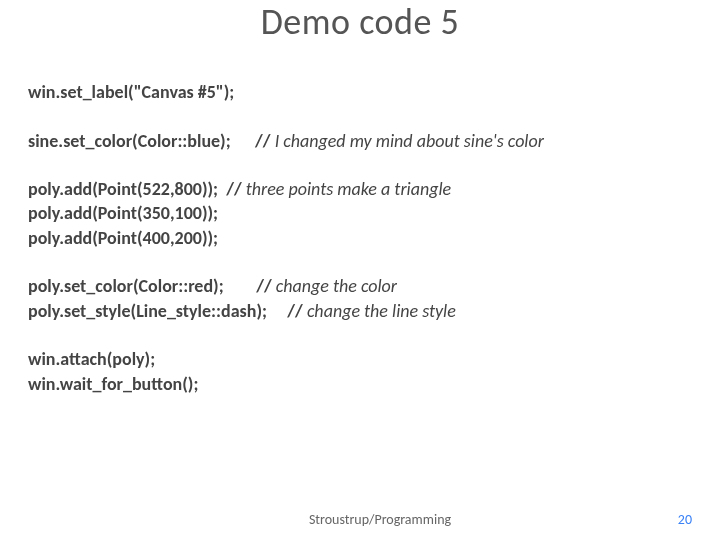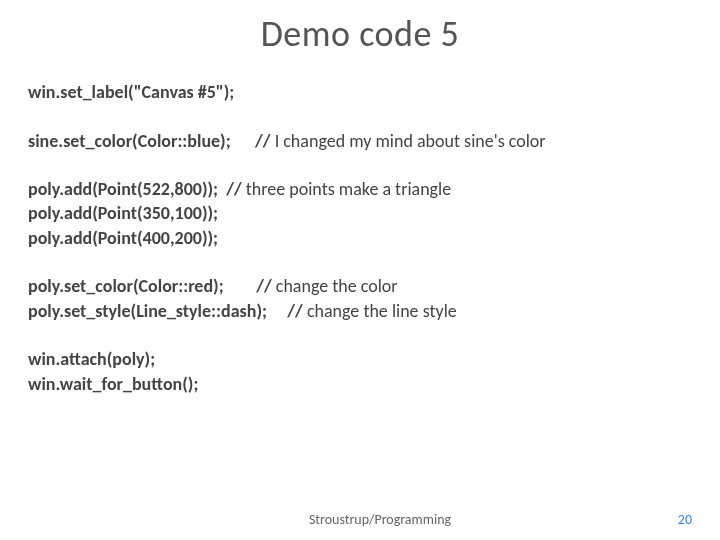--- a/index.html
+++ b/index.html
@@ -17,39 +17,39 @@
     width: 720px;
     height: 540px;
     position: relative;
     box-sizing: border-box;
   }
   .title {
     text-align: center;
     font-size: 36px;
     font-weight: 400;
     color: #555;
-    padding-top: 12px;
+    padding-top: 0;
     letter-spacing: 0.5px;
   }
   .body {
     position: absolute;
     top: 80px;
     left: 28px;
     right: 28px;
     font-size: 18px;
     line-height: 1.35;
     color: #444;
   }
   .code-line {
     white-space: pre;
     font-family: Calibri, "Segoe UI", Arial, sans-serif;
   }
   .bold { font-weight: 700; }
   .comment-slash { font-weight: 700; }
-  .comment-text { font-weight: 400; }
+  .comment-text { font-style: italic; font-weight: 400; }
   .footer-center {
     position: absolute;
     bottom: 12px;
     left: 0;
     right: 0;
     text-align: center;
     font-size: 14px;
     color: #666;
     margin-left: 40px;
   }

